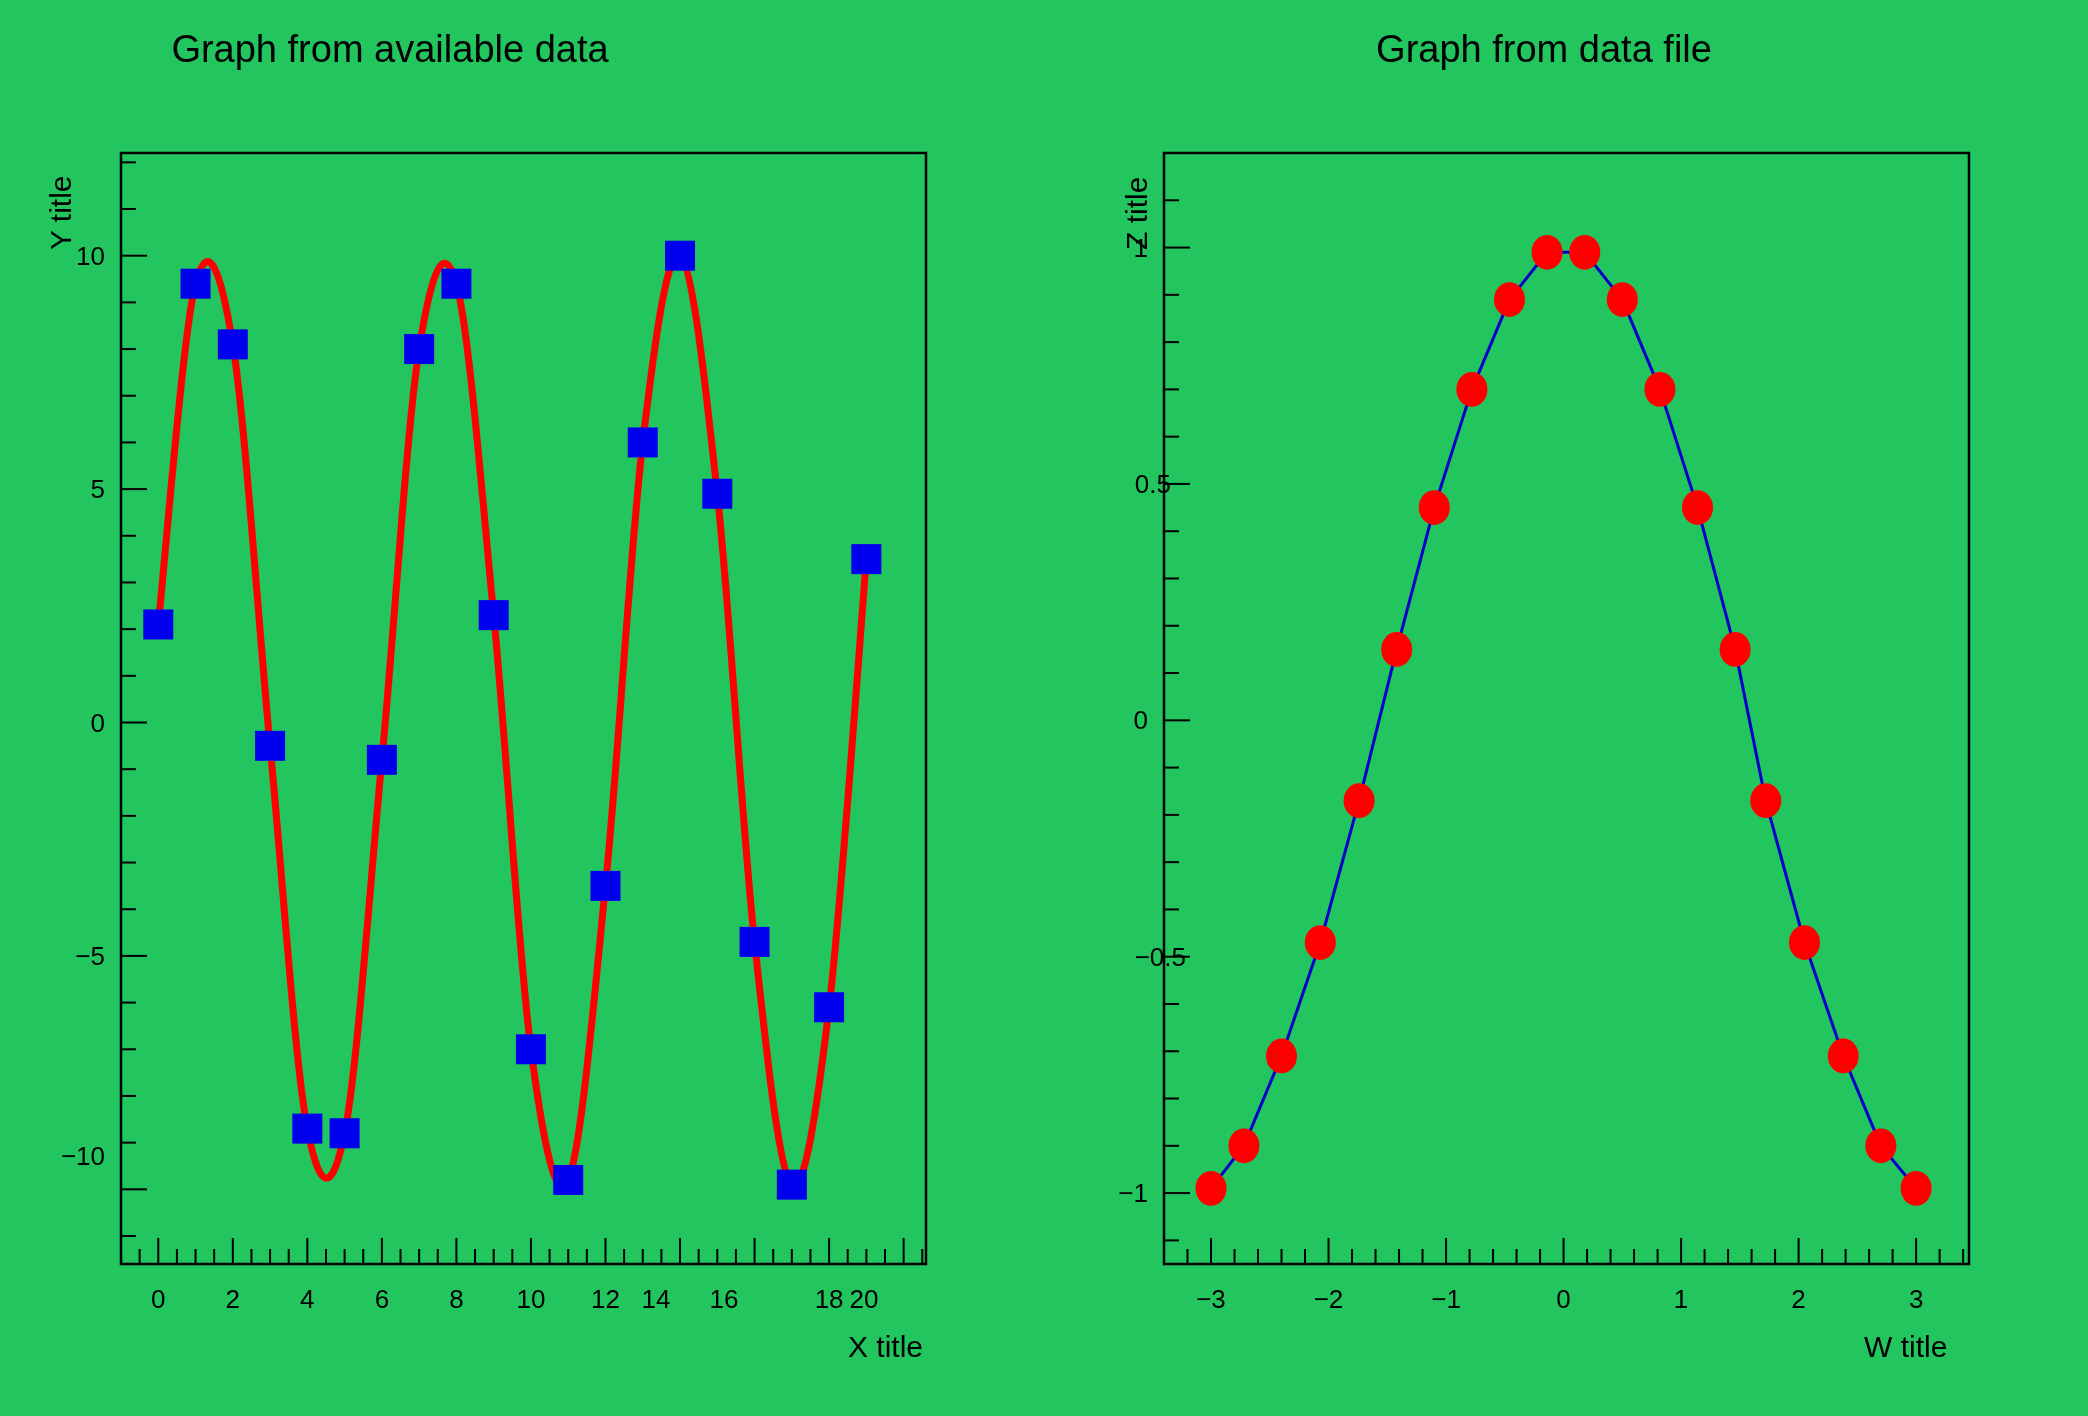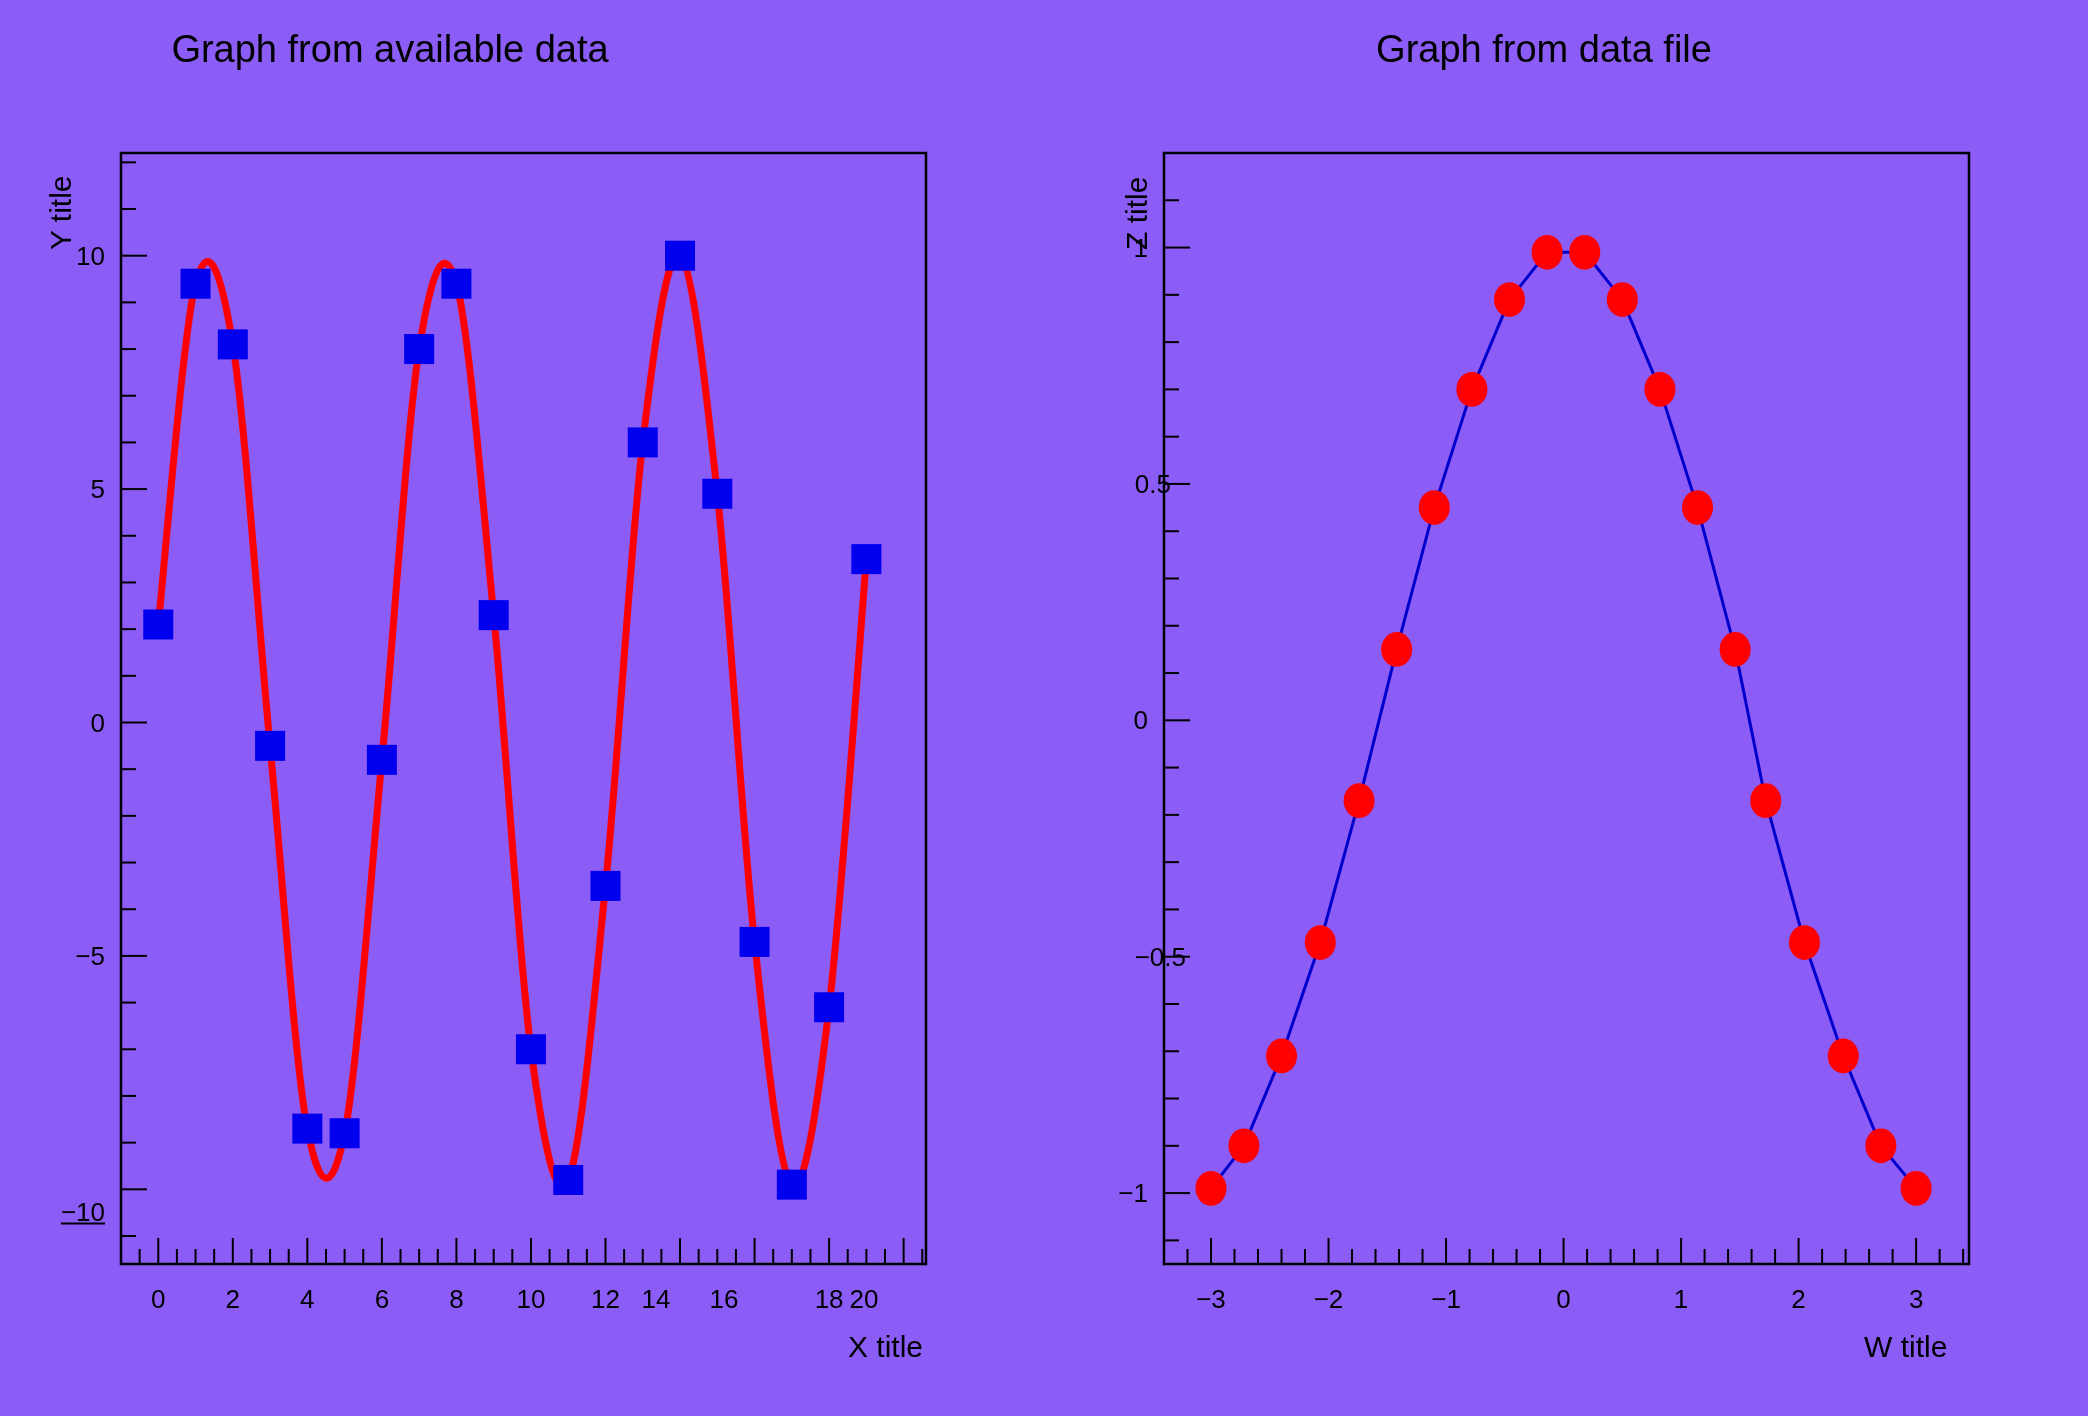--- a/index.html
+++ b/index.html
@@ -1,17 +1,17 @@
 <!DOCTYPE html>
 <html><head>
 <meta charset="utf-8">
 <style>
   html,body{margin:0;padding:0;background:#ffffff;}
   body{width:2088px;height:1416px;font-family:"Liberation Sans",sans-serif;color:#000;overflow:hidden;}
-  #canvas{position:relative;width:2088px;height:1416px;background:#8b5cf6;}
+  #canvas{position:relative;width:2088px;height:1416px;background:#22c55e;}
   .pad{position:absolute;top:0;height:1416px;}
   #pad-left{left:0;width:1044px;}
   #pad-right{left:1044px;width:1044px;}
   .pad-title{
     position:absolute;top:28px;left:0;width:100%;
     text-align:center;font-size:38px;font-weight:400;
     letter-spacing:0px;color:#000;white-space:nowrap;
   }
   #pad-left .pad-title{transform:translateX(-132px);}
   #pad-right .pad-title{transform:translateX(-22px);}
@@ -131,21 +131,21 @@
       <div class="tick-label xlab" style="left: 232.806px; top: 1284px;">2</div>
       <div class="tick-label xlab" style="left: 307.343px; top: 1284px;">4</div>
       <div class="tick-label xlab" style="left: 381.88px; top: 1284px;">6</div>
       <div class="tick-label xlab" style="left: 456.417px; top: 1284px;">8</div>
       <div class="tick-label xlab" style="left: 530.954px; top: 1284px;">10</div>
       <div class="tick-label xlab" style="left: 605.491px; top: 1284px;">12</div>
       <div class="tick-label xlab" style="left: 656px; top: 1284px;">14</div>
       <div class="tick-label xlab" style="left: 724px; top: 1284px;">16</div>
       <div class="tick-label xlab" style="left: 829.102px; top: 1284px;">18</div>
       <div class="tick-label xlab" style="left: 864px; top: 1284px;">20</div>
-      <div class="tick-label" style="left: 105px; top: 1212px; text-decoration: underline;">−10</div>
+      <div class="tick-label" style="left: 105px; top: 1156px;">−10</div>
       <div class="tick-label" style="left: 105px; top: 955.908px;">−5</div>
       <div class="tick-label" style="left: 105px; top: 722.504px;">0</div>
       <div class="tick-label" style="left: 105px; top: 489.101px;">5</div>
       <div class="tick-label" style="left: 105px; top: 255.697px;">10</div>
     </div>
 
   <div class="pad" id="pad-right">
     <div class="pad-title">Graph from data file</div>
     <svg class="plot-svg" id="svg-right" width="1044" height="1416">
         <rect x="120" y="153" width="805" height="1111" fill="none" stroke="#000" stroke-width="2.5"></rect>

